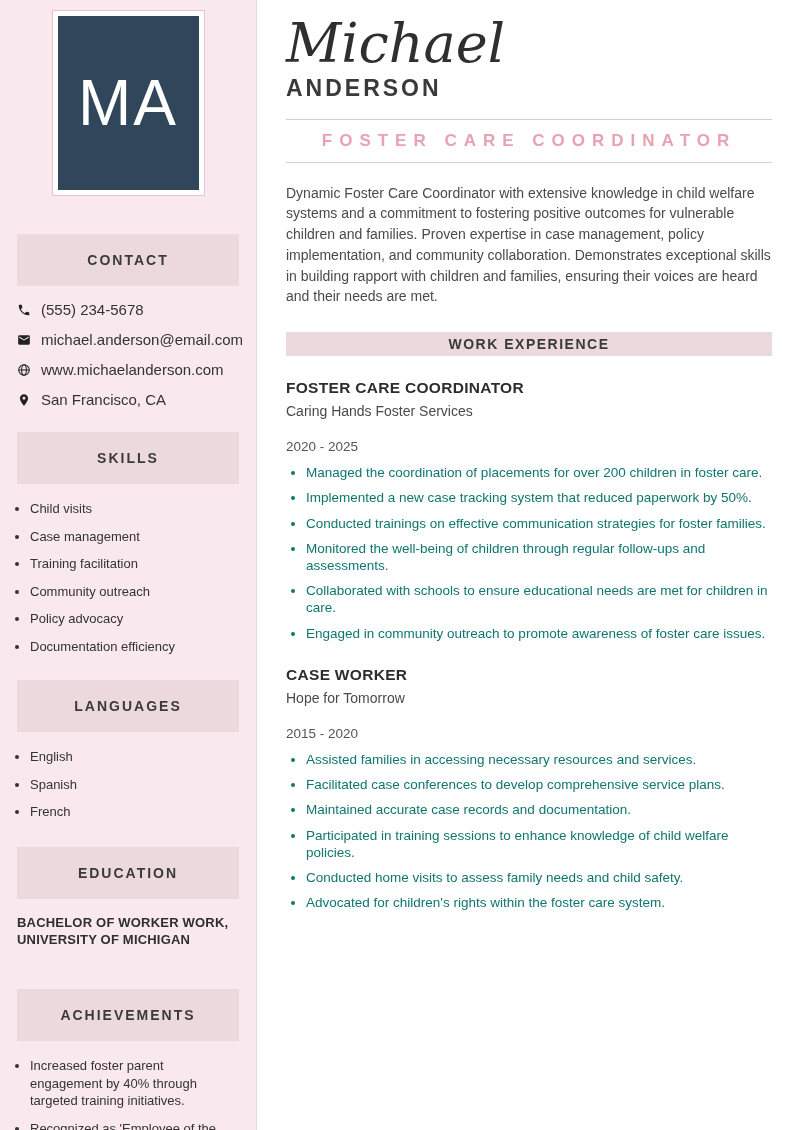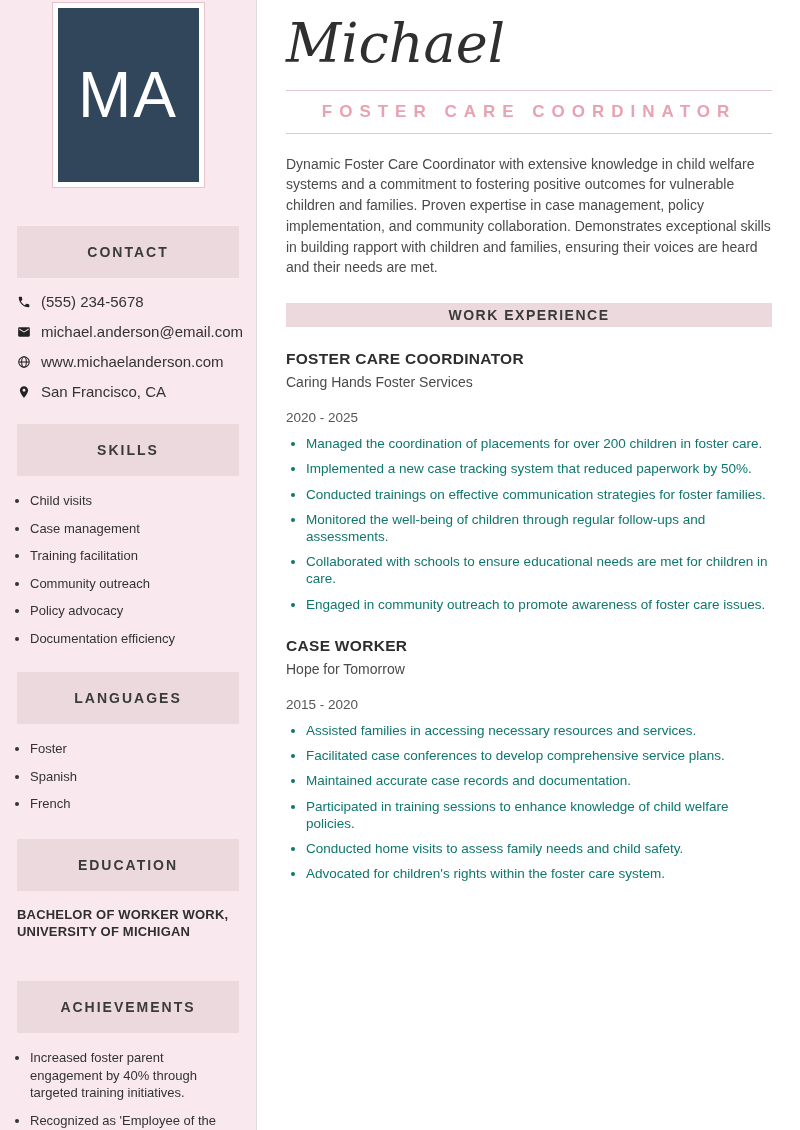--- a/index.html
+++ b/index.html
@@ -12,21 +12,21 @@
   .page {
     width: 800px; height: 1130px;
     display: flex; overflow: hidden; background: #fff;
   }
 
   
   .sidebar {
     width: 257px; flex: 0 0 257px;
     background: #f9e9ee;
     border-right: 1px solid #dcdcdc;
-    padding-top: 2px;
+    padding-top: 10px;
   }
   .monogram-frame {
     width: 153px; height: 186px; margin: 0 auto;
     background: #ffffff; border: 1px solid #e6c3cd;
     padding: 5px; display: flex;
   }
   .monogram-box {
     flex: 1; background: #31455b;
     display: flex; align-items: center; justify-content: center;
   }
@@ -140,39 +140,40 @@
       <li>Child visits</li>
       <li>Case management</li>
       <li>Training facilitation</li>
       <li>Community outreach</li>
       <li>Policy advocacy</li>
       <li>Documentation efficiency</li>
     </ul>
 
     <div class="band" style="margin-top:25px">LANGUAGES</div>
     <ul class="dot-list">
-      <li>Foster</li>
+      <li>English</li>
       <li>Spanish</li>
       <li>French</li>
     </ul>
 
     <div class="band" style="margin-top:26px">EDUCATION</div>
     <div class="edu-text">BACHELOR OF WORKER WORK, UNIVERSITY OF MICHIGAN</div>
 
     <div class="band" style="margin-top:40px">ACHIEVEMENTS</div>
     <ul class="dot-list">
       <li>Increased foster parent engagement by 40% through targeted training initiatives.</li>
       <li>Recognized as 'Employee of the Month' for outstanding service in 2022.</li>
       <li>Developed a resource guide for foster families that improved access to services.</li>
     </ul>
   </aside>
 
   <main class="main">
 
     <div class="first-name">Michael</div>
+    <div class="last-name">ANDERSON</div>
 
     <hr class="title-rule rule-top">
     <div class="job-title">FOSTER CARE COORDINATOR</div>
     <hr class="title-rule">
 
     <p class="summary">Dynamic Foster Care Coordinator with extensive knowledge in child welfare systems and a commitment to fostering positive outcomes for vulnerable children and families. Proven expertise in case management, policy implementation, and community collaboration. Demonstrates exceptional skills in building rapport with children and families, ensuring their voices are heard and their needs are met.</p>
 
     <div class="we-band">WORK EXPERIENCE</div>
 
     <section>

